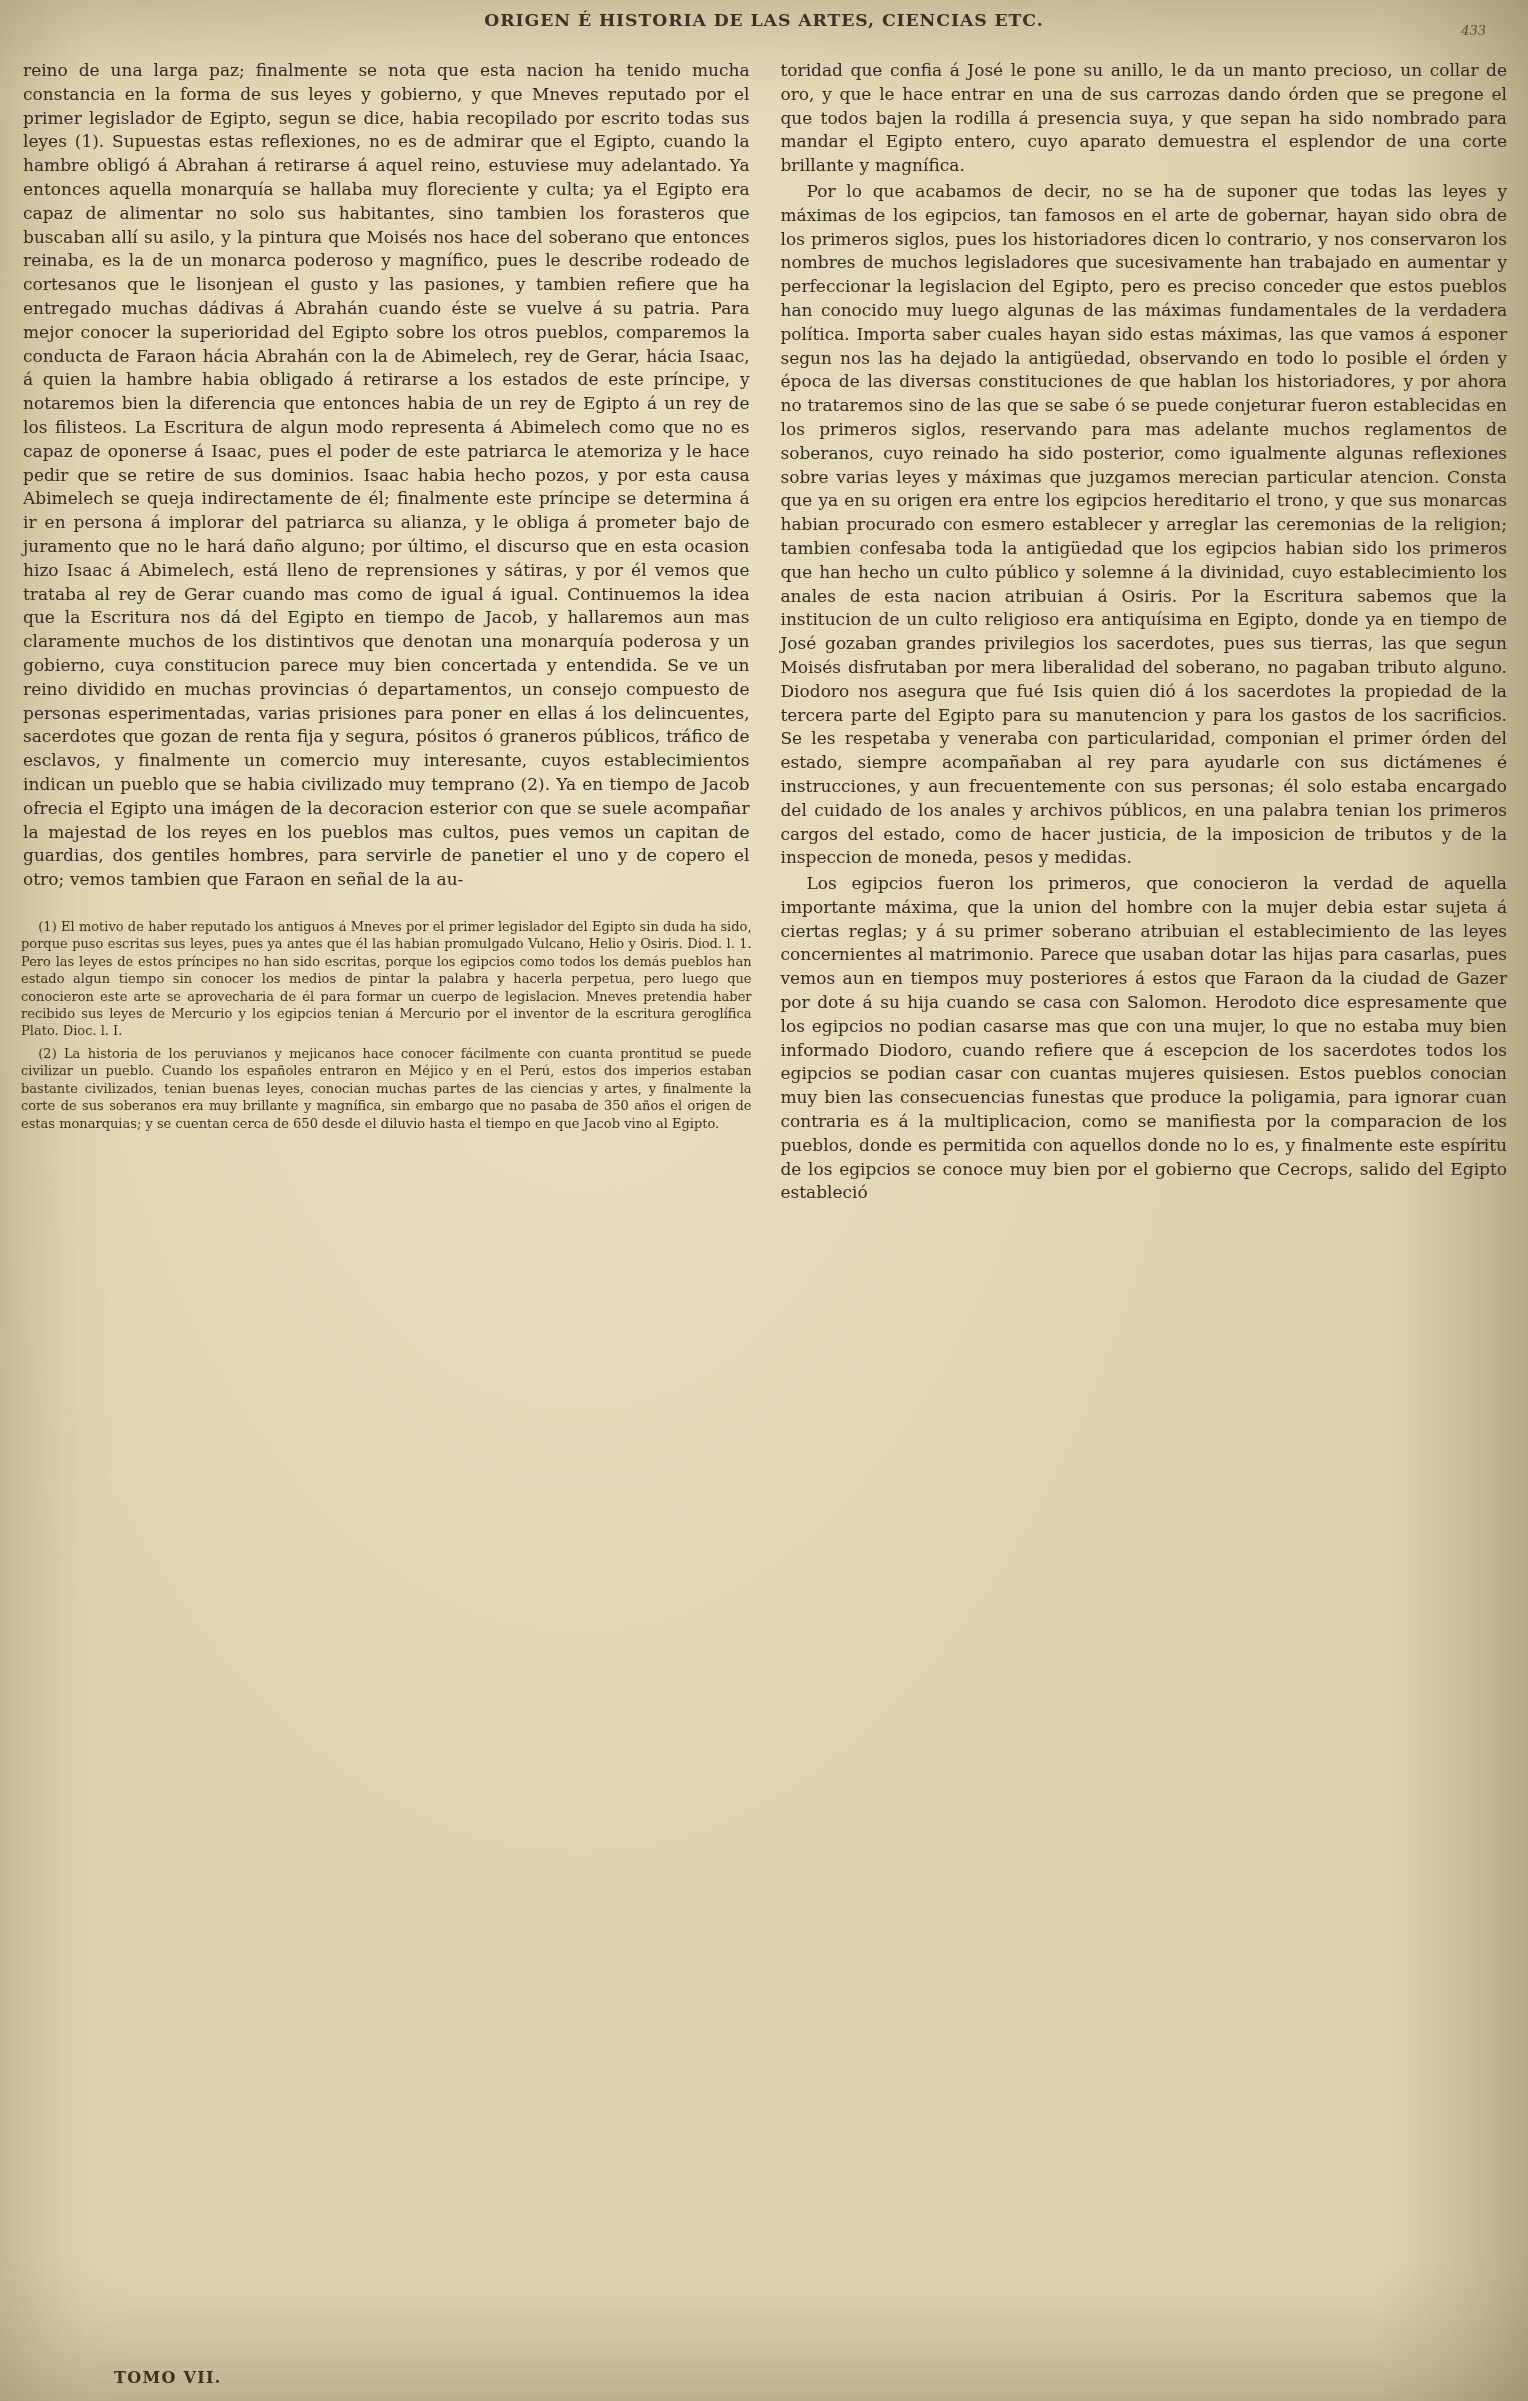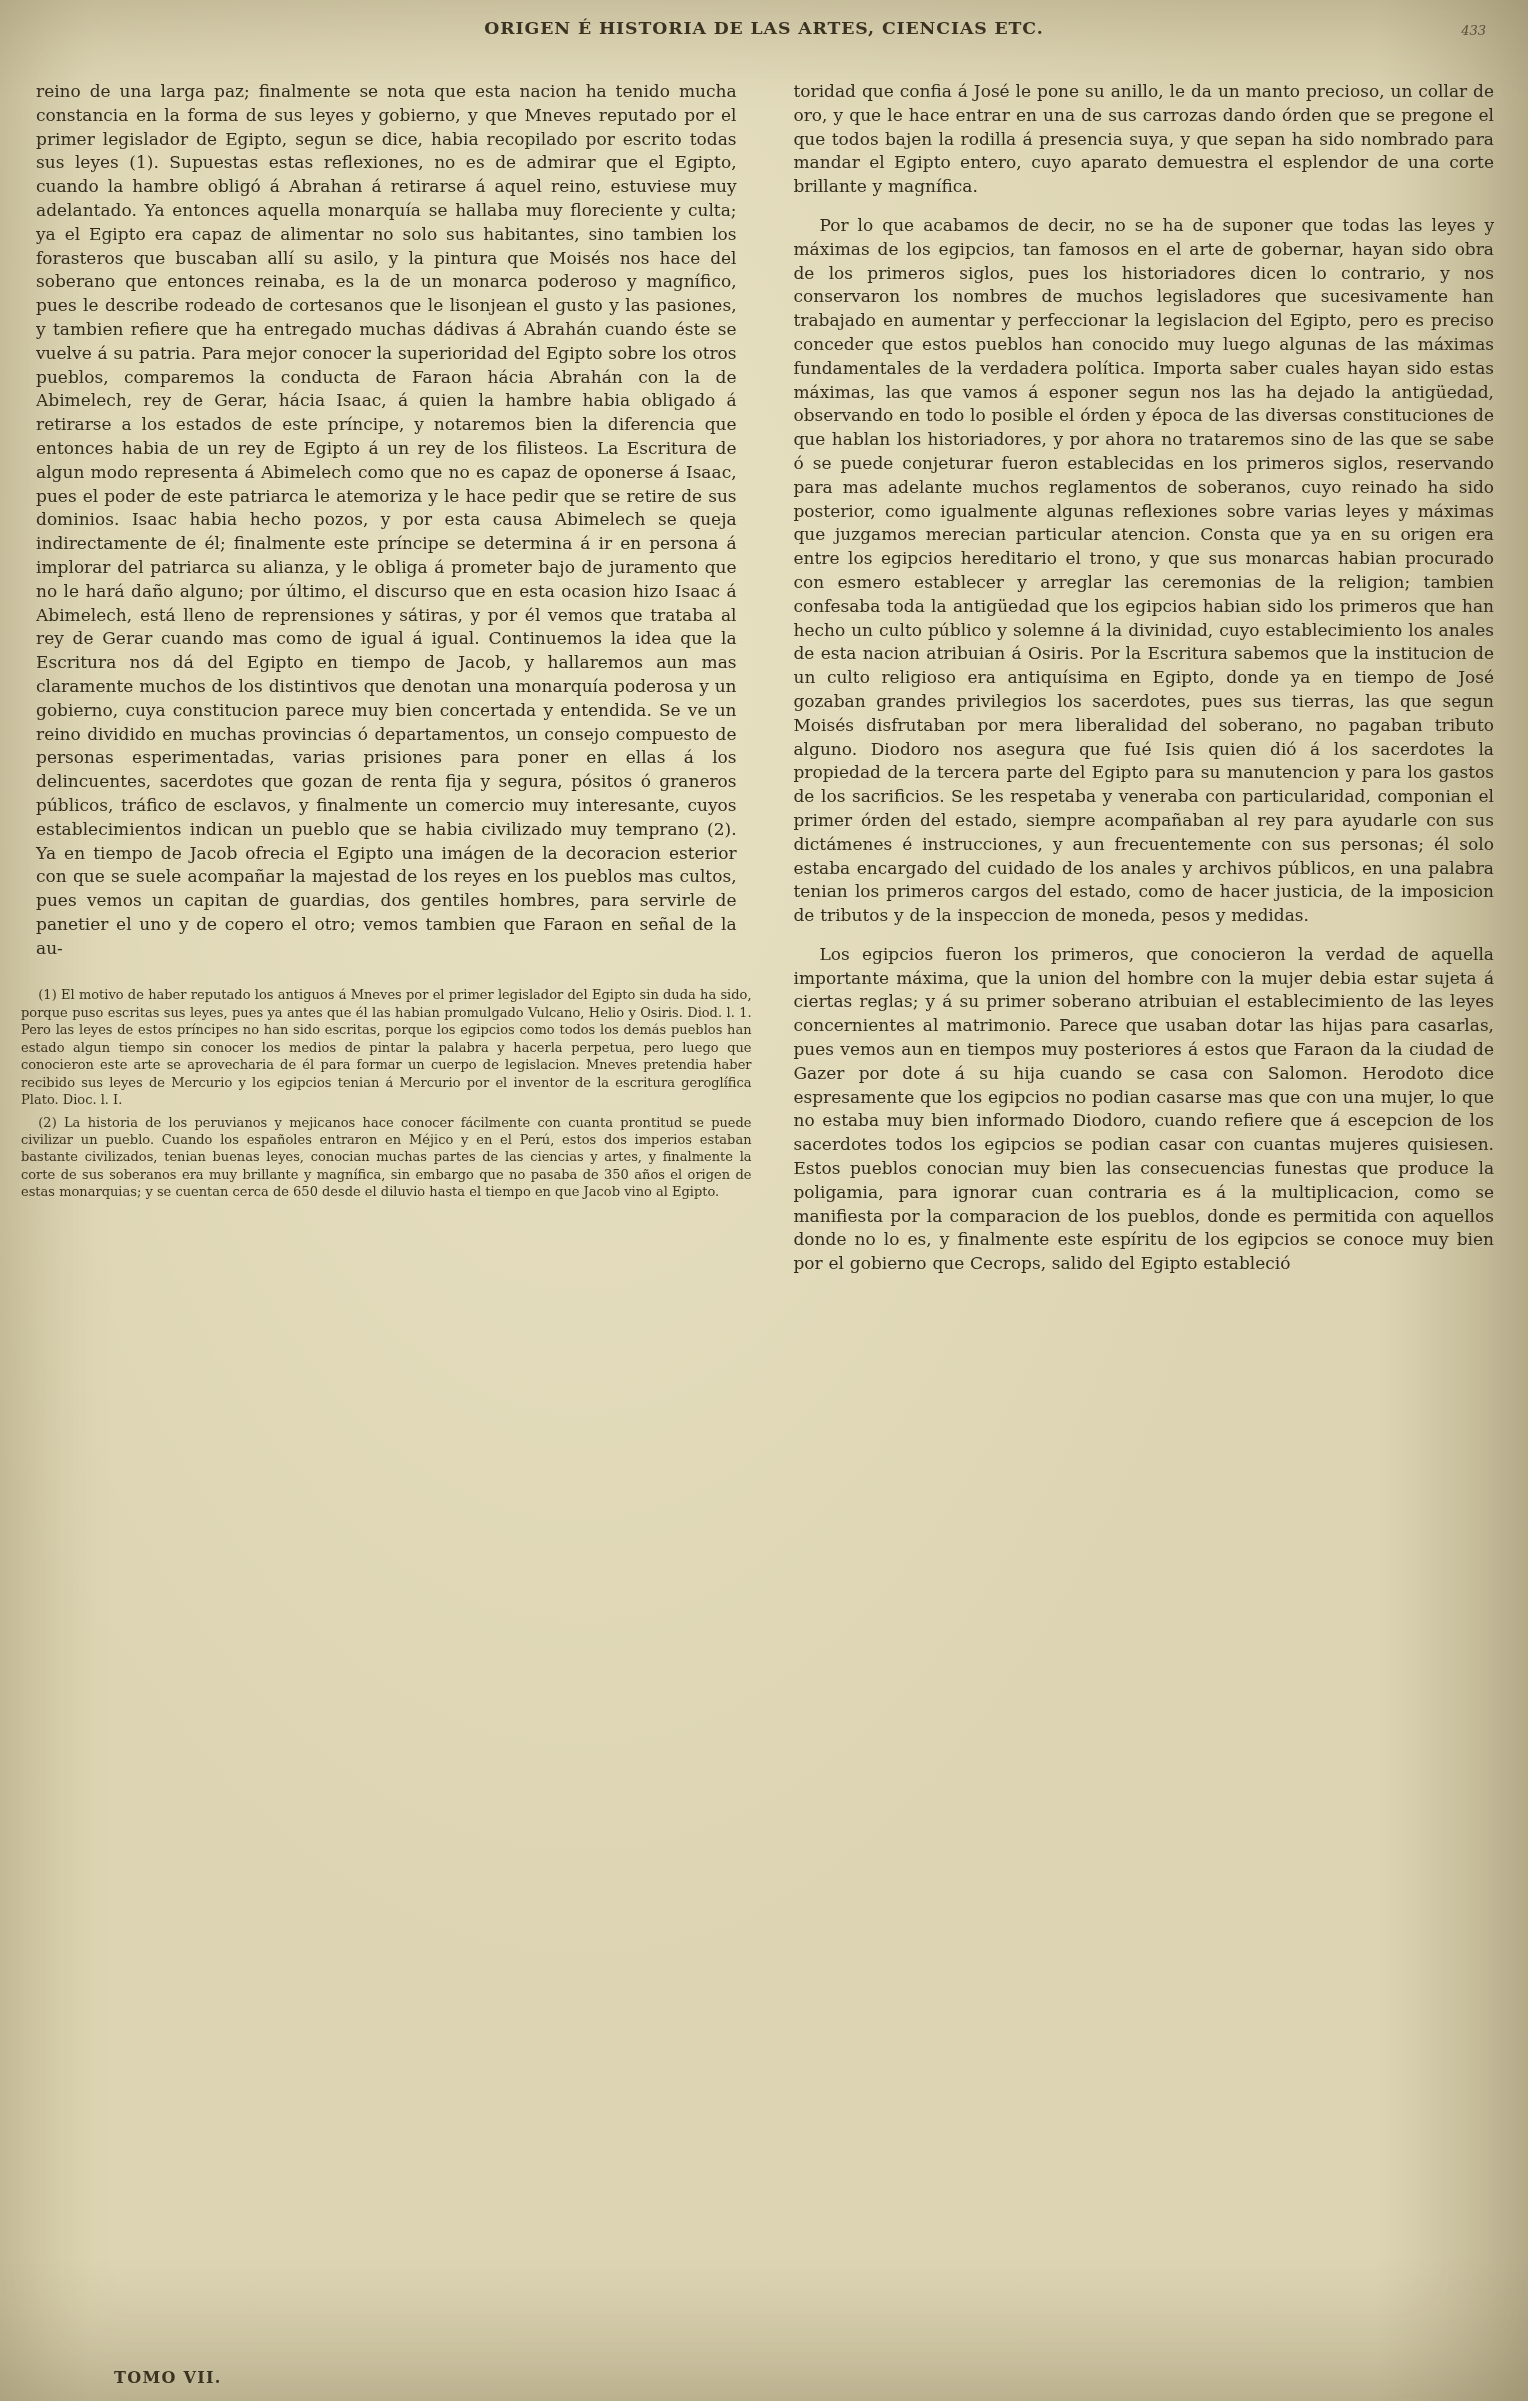--- a/index.html
+++ b/index.html
@@ -18,21 +18,21 @@
       linear-gradient(to right, rgba(120,105,70,0.10) 0%, rgba(120,105,70,0) 6%, rgba(120,105,70,0) 90%, rgba(95,82,52,0.22) 100%),
       linear-gradient(to bottom, rgba(120,105,70,0.12) 0%, rgba(120,105,70,0) 4%, rgba(120,105,70,0) 94%, rgba(95,82,52,0.16) 100%),
       #dcd4b2;
     overflow: hidden;
     font-family: "DejaVu Serif", "Liberation Serif", serif;
     color: #322b1f;
     box-shadow: inset 0 0 104px rgba(90,75,40,0.25);
   }
   .header {
     position: relative;
-    padding-top: 18px;
+    padding-top: 10px;
     height: 35px;
   }
   .running-title {
     display: block;
     text-align: center;
     font-size: 17.3px;
     font-weight: bold;
     letter-spacing: 0.9px;
     color: #3b3322;
   }
@@ -56,21 +56,21 @@
     min-width: 0;
   }
   .col.left { padding-right: 12px; }
   .col.right { padding-left: 14px; }
   .divider {
     width: 0.9px;
     background: linear-gradient(to bottom, #968b67 0%, #7e7452 50%, #968b67 100%);
     flex: 0 0 0.9px;
   }
   p.body-text {
-    margin: 15px;
+    margin: 2px;
     font-size: 17px;
     line-height: 1.40;
     text-align: justify;
     word-spacing: 0.4px;
   }
   p.body-text.indent { text-indent: 26px; }
   .footnotes {
     margin-top: 26px;
   }
   p.footnote {

